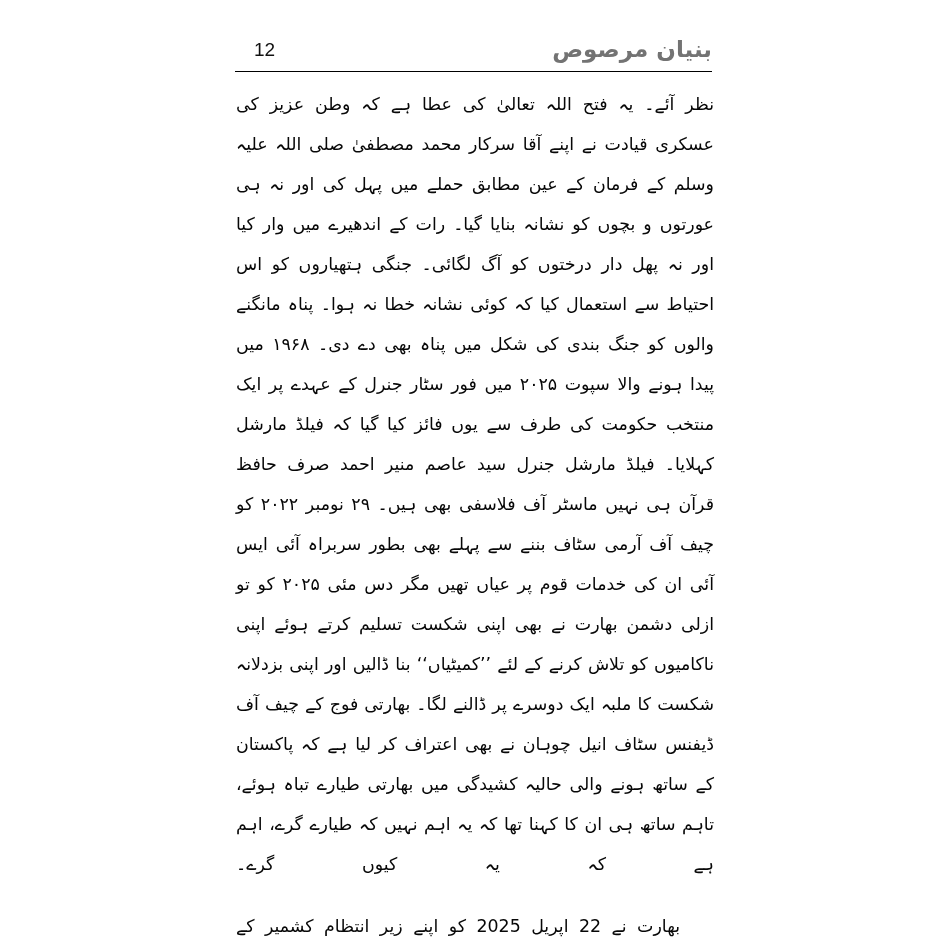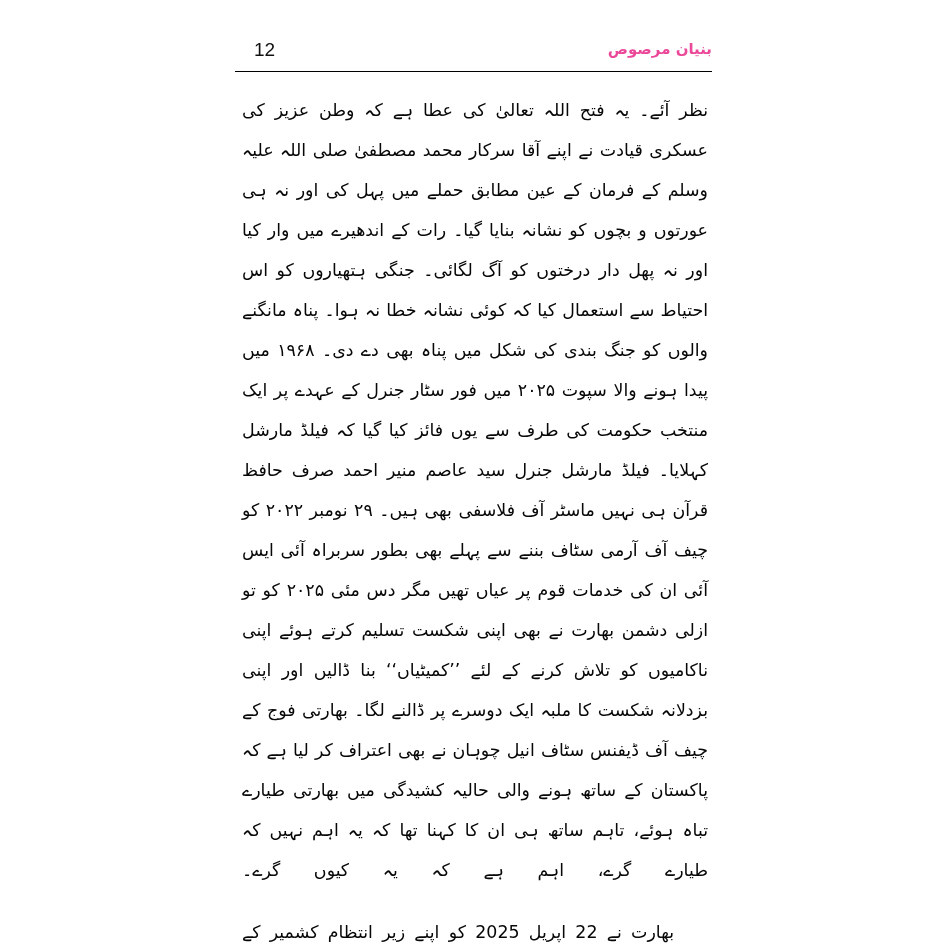--- a/index.html
+++ b/index.html
@@ -37,26 +37,26 @@
     position: relative;
     width: 100%;
     height: 100%;
   }
 
   .book-title {
     position: absolute;
     top: 0;
     right: 0;
     font-family: "DejaVu Sans", sans-serif;
-    font-size: 15px;
+    font-size: 23px;
     line-height: 26px;
     font-weight: 600;
     letter-spacing: -0.5px;
     white-space: nowrap;
-    color: #ec4899;
+    color: #737373;
   }
 
   .page-number {
     position: absolute;
     top: 1px;
     left: 18px;
     direction: ltr;
     font-family: "Liberation Sans", sans-serif;
     font-size: 19px;
     line-height: 26px;
@@ -83,21 +83,21 @@
     text-align-last: right;
   }
 
   .para {
     font-family: "DejaVu Sans", sans-serif;
     font-size: 17.4px;
     line-height: 40px;
     letter-spacing: -0.55px;
     word-spacing: 0.5px;
     color: #070707;
-    margin: 6px;
+    margin: 0;
     text-align: justify;
     text-indent: 0;
     -webkit-font-smoothing: none;
   }
 
   .para + .para {
     margin-top: 22px;
   }
 
   .para.indented {

